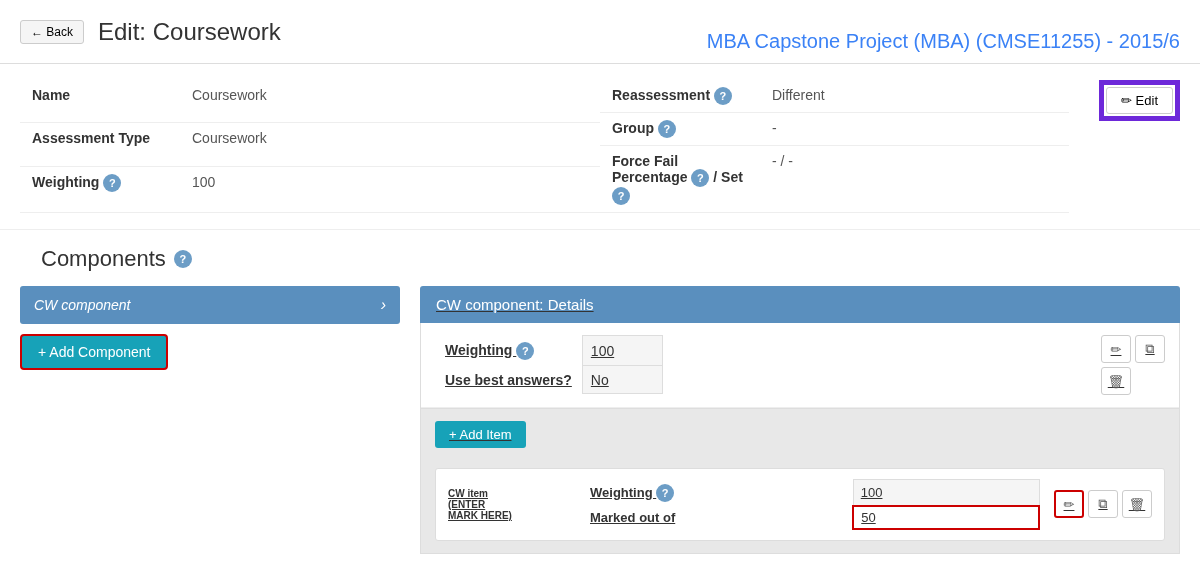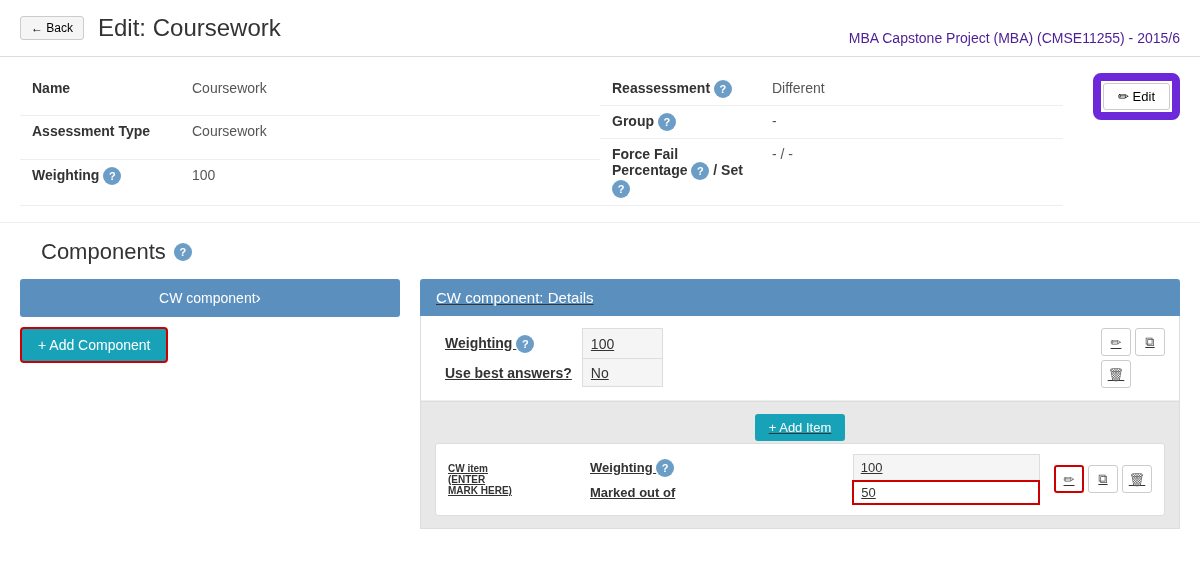--- a/index.html
+++ b/index.html
@@ -19,21 +19,21 @@
     .back-btn {
       background: #f5f5f5;
       border: 1px solid #ccc;
       border-radius: 3px;
       padding: 4px 10px;
       font-size: 12px;
       cursor: pointer;
       display: flex; align-items: center; gap: 4px;
     }
     .page-title { font-size: 24px; font-weight: normal; color: #333; }
-    .course-info { font-size: 14px; color: #4c1d95; margin-top: 20px; }
+    .course-info { font-size: 20px; color: #3b82f6; margin-top: 20px; }
 
     
     .info-section {
       display: flex;
       gap: 0;
       padding: 16px 20px;
       border-bottom: 1px solid #eee;
     }
     .info-table {
       border-collapse: collapse;
@@ -47,22 +47,22 @@
     .info-table td:first-child { font-weight: bold; width: 160px; }
     .info-table td:last-child { color: #555; }
 
     .info-right-wrapper {
       display: flex;
       align-items: flex-start;
       gap: 20px;
       flex: 1;
     }
     .edit-btn-wrapper {
-      border: 8px solid #6d28d9;
-      border-radius: 8px;
+      border: 5px solid #6d28d9;
+      border-radius: 0;
       padding: 2px;
       margin-left: 10px;
       align-self: flex-start;
     }
     .edit-btn {
       background: #fff;
       border: 1px solid #ccc;
       border-radius: 3px;
       padding: 5px 14px;
       cursor: pointer;
@@ -97,24 +97,25 @@
     .components-layout { display: flex; gap: 20px; }
 
     
     .left-panel { width: 380px; flex-shrink: 0; }
     .cw-component-bar {
       background: #5a8fbe;
       color: white;
       padding: 10px 14px;
       border-radius: 3px;
       display: flex;
-      justify-content: center;
+      justify-content: space-between;
       align-items: center;
       margin-bottom: 10px;
       cursor: pointer;
+      font-style: italic;
     }
     .cw-component-bar .chevron { font-size: 16px; }
 
     .add-component-btn {
       background: #17a2b8;
       color: white;
       border: 2px solid #c00;
       border-radius: 4px;
       padding: 8px 16px;
       cursor: pointer;
@@ -166,22 +167,22 @@
     }
 
     
     .item-section {
       background: #e8e8e8;
       border-top: 1px solid #ddd;
       padding: 12px 14px;
     }
     .item-section-header {
       display: flex;
-      justify-content: center;
-      margin-bottom: 2px;
+      justify-content: flex-start;
+      margin-bottom: 20px;
     }
     .add-item-btn {
       background: #17a2b8;
       color: white;
       border: none;
       border-radius: 3px;
       padding: 6px 14px;
       cursor: pointer;
       font-size: 13px;
       display: flex; align-items: center; gap: 5px;

